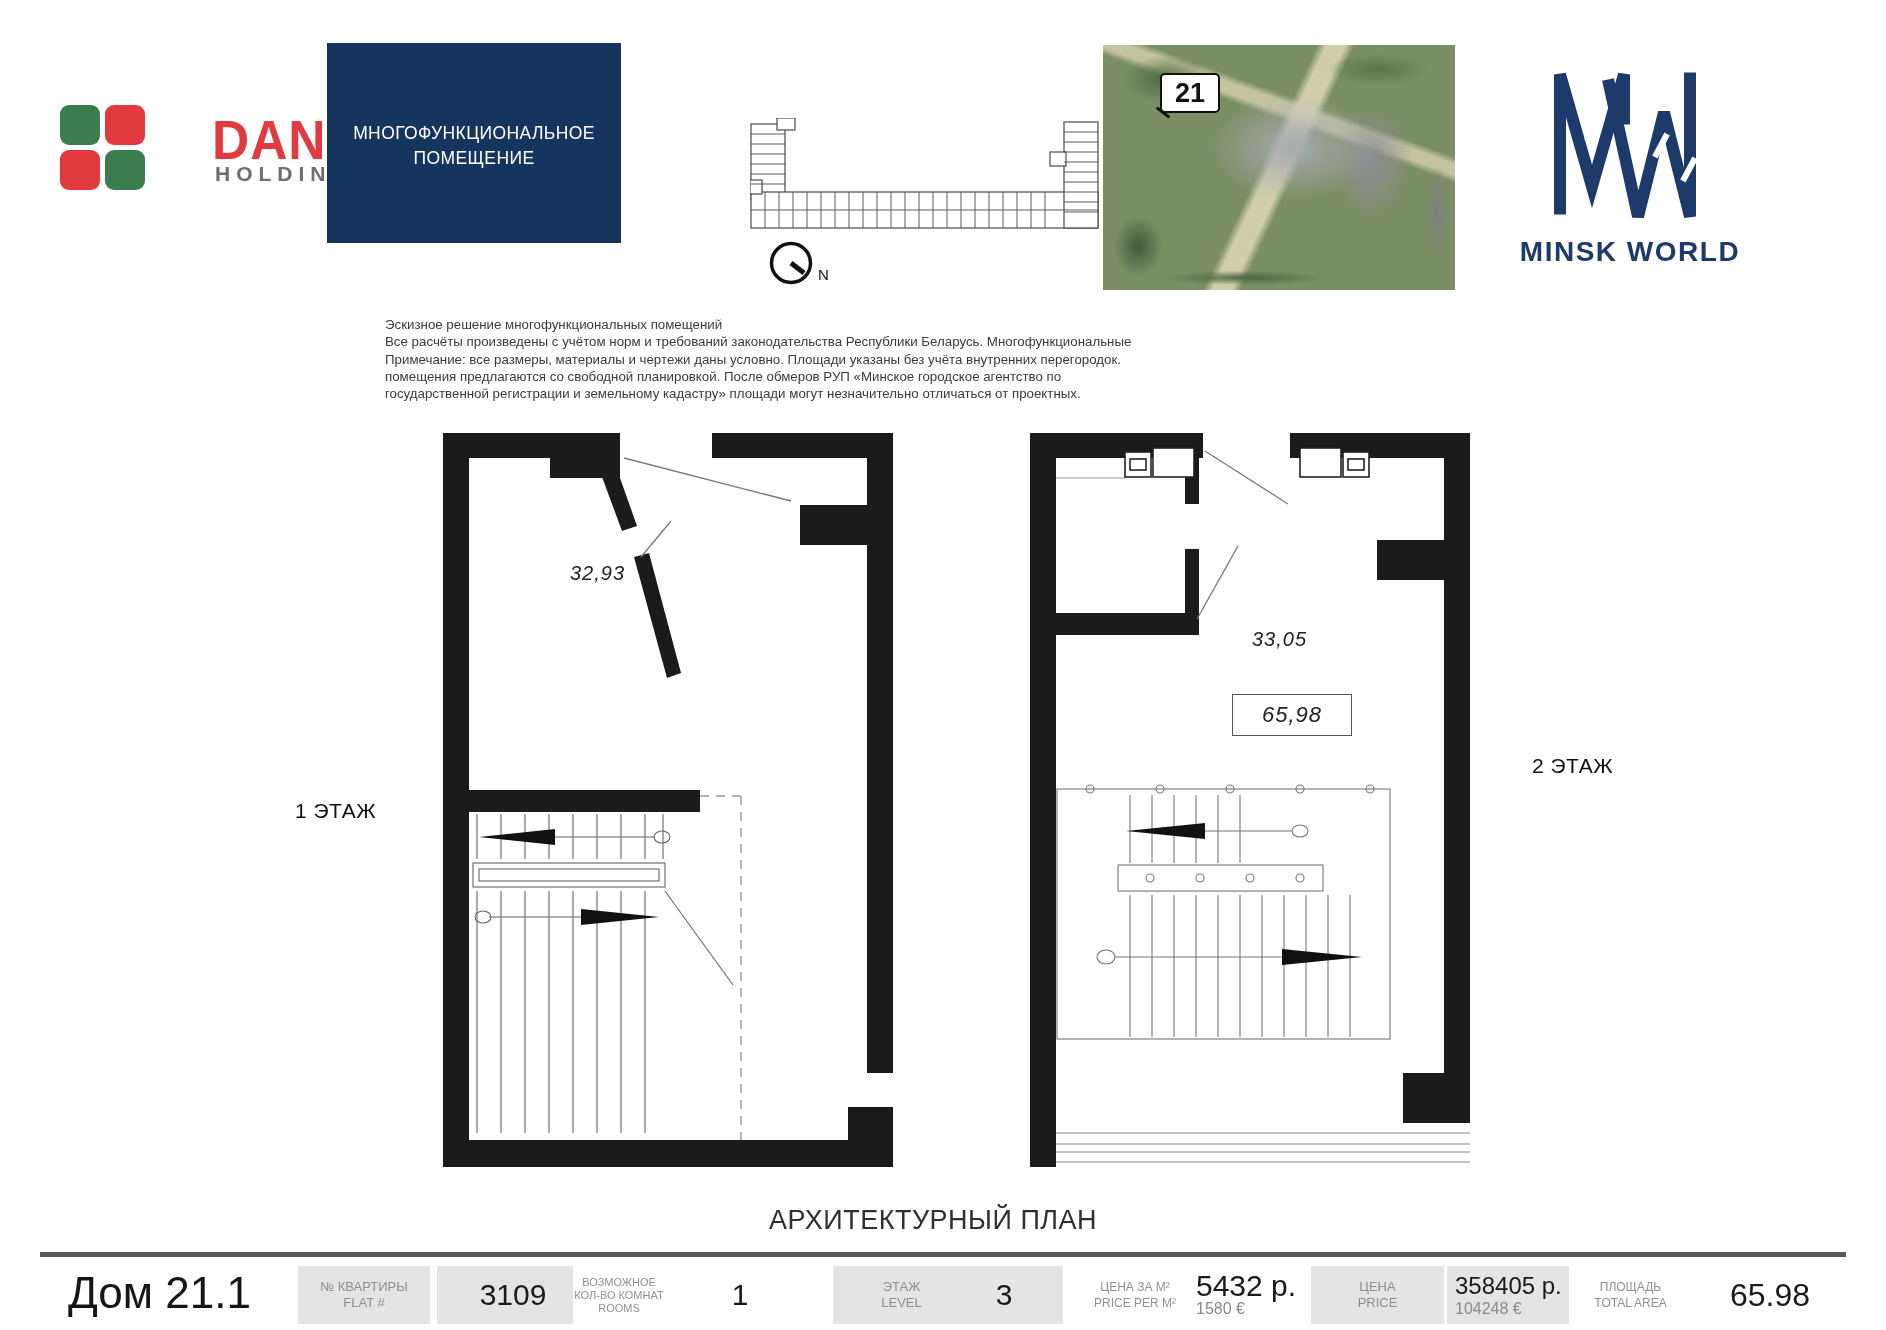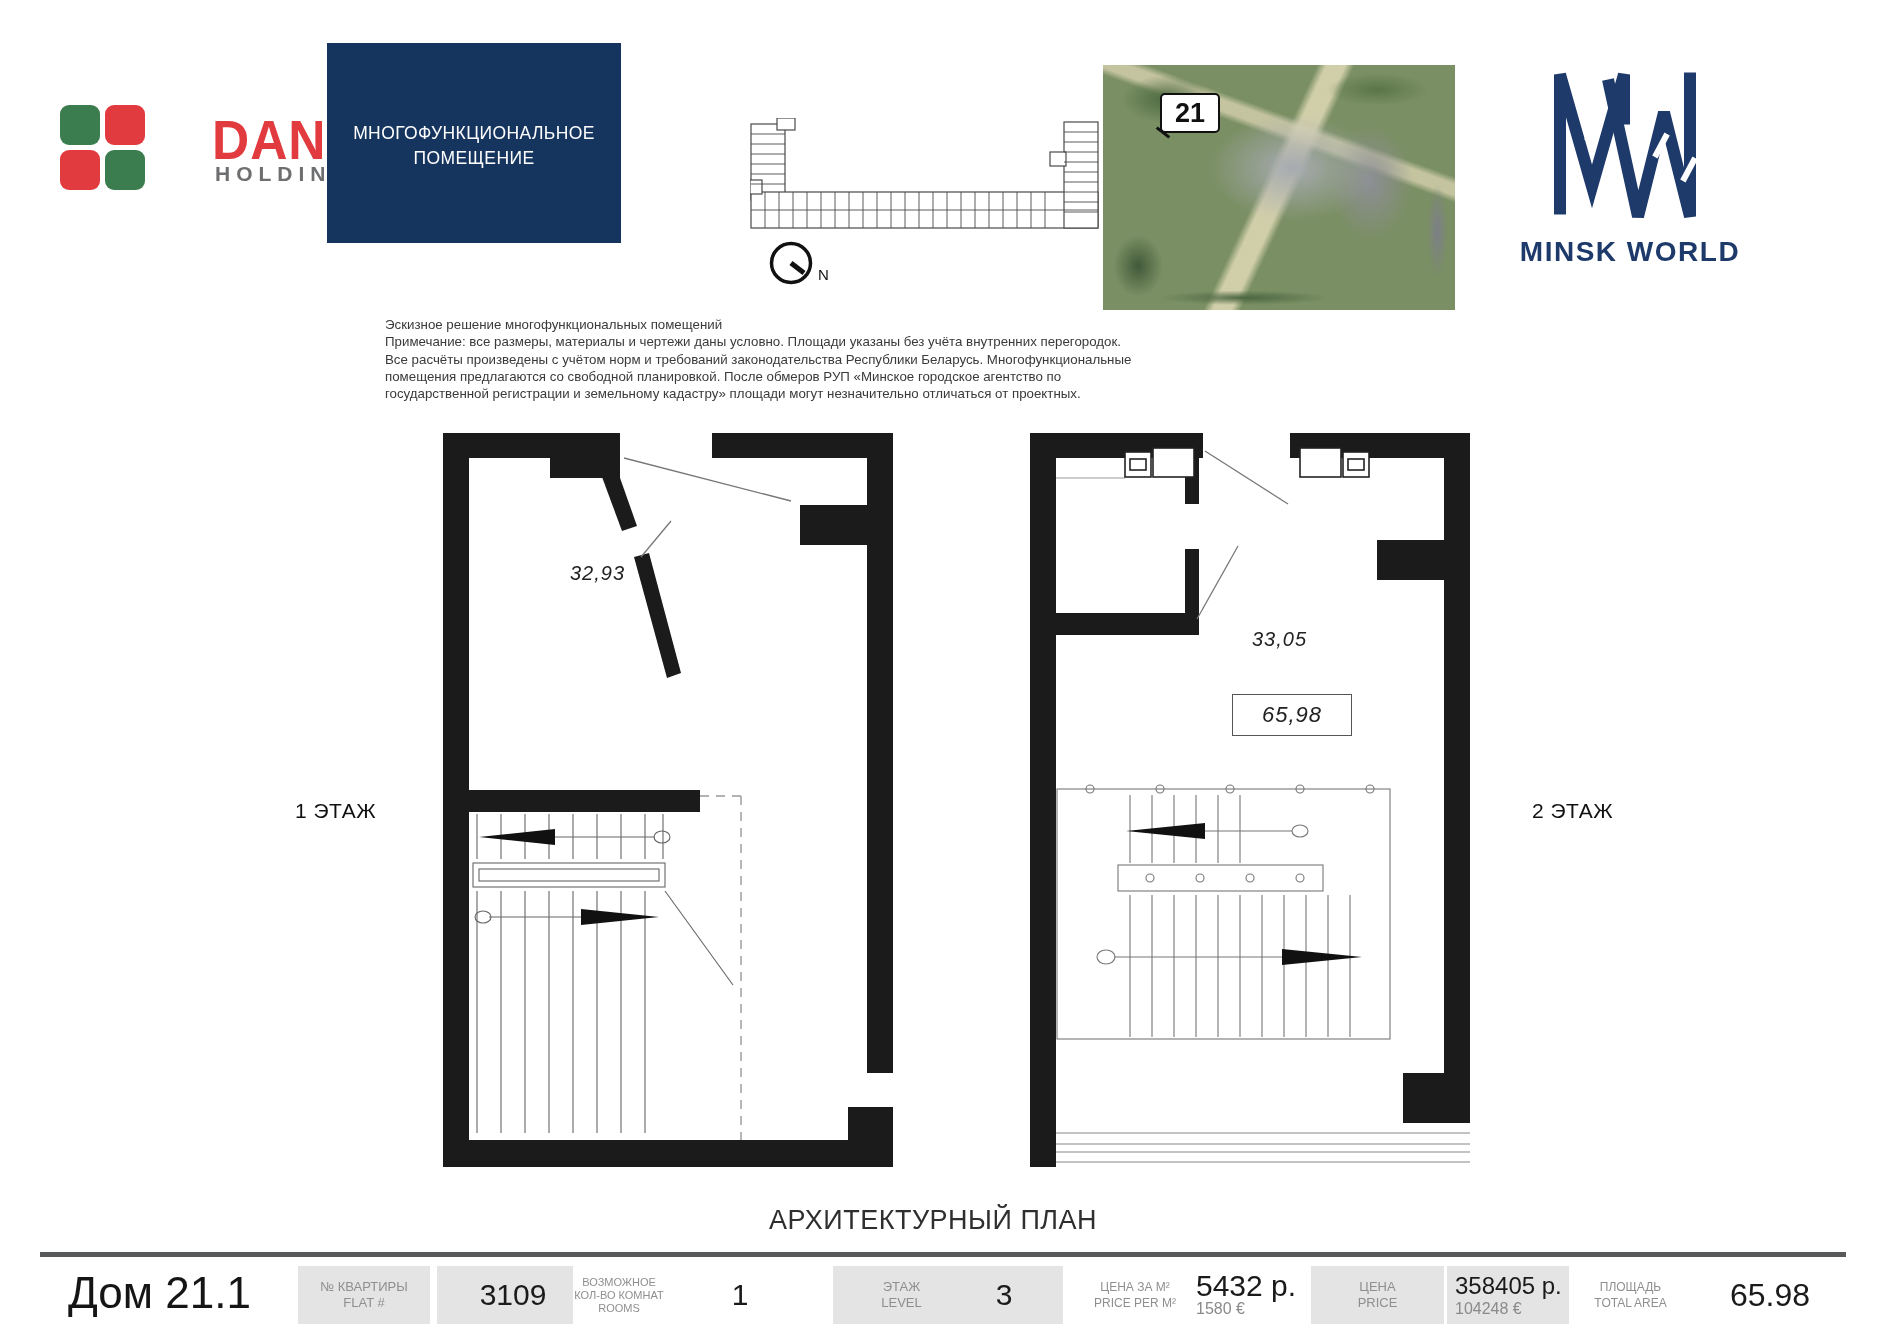--- a/index.html
+++ b/index.html
@@ -24,21 +24,21 @@
   .aerial{left:1103px;top:45px;width:352px;height:245px;background-color:#7a8f63;
     background-image:
       radial-gradient(closest-side at 18% 14%, #4d6941 0%, rgba(77,105,65,0) 70%),
       radial-gradient(closest-side at 78% 10%, #5a7548 0%, rgba(90,117,72,0) 65%),
       radial-gradient(closest-side at 10% 82%, #42593a 0%, rgba(66,89,58,0) 70%),
       radial-gradient(closest-side at 40% 95%, #4c6642 0%, rgba(76,102,66,0) 60%),
       radial-gradient(closest-side at 54% 42%, #a7abb1 0%, rgba(167,171,177,0) 52%),
       radial-gradient(closest-side at 76% 48%, #8d8e95 0%, rgba(141,142,149,0) 50%),
       radial-gradient(closest-side at 95% 68%, #7c7f88 0%, rgba(124,127,136,0) 60%),
       linear-gradient(115deg, rgba(0,0,0,0) 46%, rgba(224,218,182,.85) 48%, rgba(224,218,182,.85) 52%, rgba(0,0,0,0) 54%),
-      linear-gradient(20deg, rgba(0,0,0,0) 63%, rgba(214,209,174,.8) 65%, rgba(214,209,174,.8) 68%, rgba(0,0,0,0) 70%); margin-top: 20px;}
+      linear-gradient(20deg, rgba(0,0,0,0) 63%, rgba(214,209,174,.8) 65%, rgba(214,209,174,.8) 68%, rgba(0,0,0,0) 70%);}
   .badge21{position:absolute;left:57px;top:28px;width:56px;height:36px;background:#fff;
            border:2.5px solid #111;border-radius:5px;text-align:center;line-height:36px;
            font-size:27px;font-weight:600;color:#111;}
   .badge-tail{position:absolute;left:52px;top:66px;width:16px;height:3px;background:#111;
            transform:rotate(38deg);}
 
   
   .mw-text{left:1480px;top:236px;width:300px;text-align:center;font-size:28px;font-weight:700;
            color:#1d3a6b;letter-spacing:1.5px;}
 
@@ -121,22 +121,22 @@
     <g fill="#ffffff">
       <rect x="28" y="62" width="26" height="6" transform="rotate(-62 41 65)"></rect>
       <rect x="96" y="78" width="26" height="6" transform="rotate(-62 109 81)"></rect>
       <rect x="124" y="102" width="26" height="6" transform="rotate(-62 137 105)"></rect>
     </g>
   </svg>
   <div class="abs mw-text">MINSK WORLD</div>
 
   <div class="abs disclaimer">
     <div>Эскизное решение многофункциональных помещений</div>
+    <div>Все расчёты произведены с учётом норм и требований законодательства Республики Беларусь. Многофункциональные</div>
     <div>Примечание: все размеры, материалы и чертежи даны условно. Площади указаны без учёта внутренних перегородок.</div>
-    <div>Все расчёты произведены с учётом норм и требований законодательства Республики Беларусь. Многофункциональные</div>
     <div>помещения предлагаются со свободной планировкой. После обмеров РУП «Минское городское агентство по</div>
     <div>государственной регистрации и земельному кадастру» площади могут незначительно отличаться от проектных.</div>
   </div>
 
   <svg class="abs" style="left:443px;top:433px;" width="450" height="734" viewBox="0 0 450 734">
     <g fill="#1b1b1b" stroke="none">
       <rect x="0" y="0" width="177" height="25"></rect>
       <rect x="269" y="0" width="181" height="25"></rect>
       <rect x="0" y="0" width="26" height="734"></rect>
       <rect x="424" y="0" width="26" height="640"></rect>
@@ -223,21 +223,21 @@
       <circle cx="220" cy="445" r="4"></circle>
         <circle cx="270" cy="445" r="4"></circle>
     </g>
     <g fill="#111">
       <polygon points="96,398 175,390 175,406"></polygon>
       <polygon points="332,524 252,516 252,532"></polygon>
     </g>
   </svg>
 
   <div class="abs floor-label" style="left:295px;top:799px;">1 ЭТАЖ</div>
-  <div class="abs floor-label" style="left:1532px;top:799px;">2 ЭТАЖ</div>
+  <div class="abs floor-label" style="left:1532px;top:754px;">2 ЭТАЖ</div>
   <div class="abs area-label" style="left:570px;top:562px;">32,93</div>
   <div class="abs area-label" style="left:1252px;top:628px;">33,05</div>
   <div class="abs area-box" style="left:1232px;top:670px;width:118px;height:40px;margin-top:24px;">
     <span class="area-label" style="line-height:40px;font-size:22px;">65,98</span>
   </div>
 
   <div class="abs section-title">АРХИТЕКТУРНЫЙ ПЛАН</div>
 
   <div class="abs footer-rule"></div>
   <div class="abs house">Дом 21.1</div>

